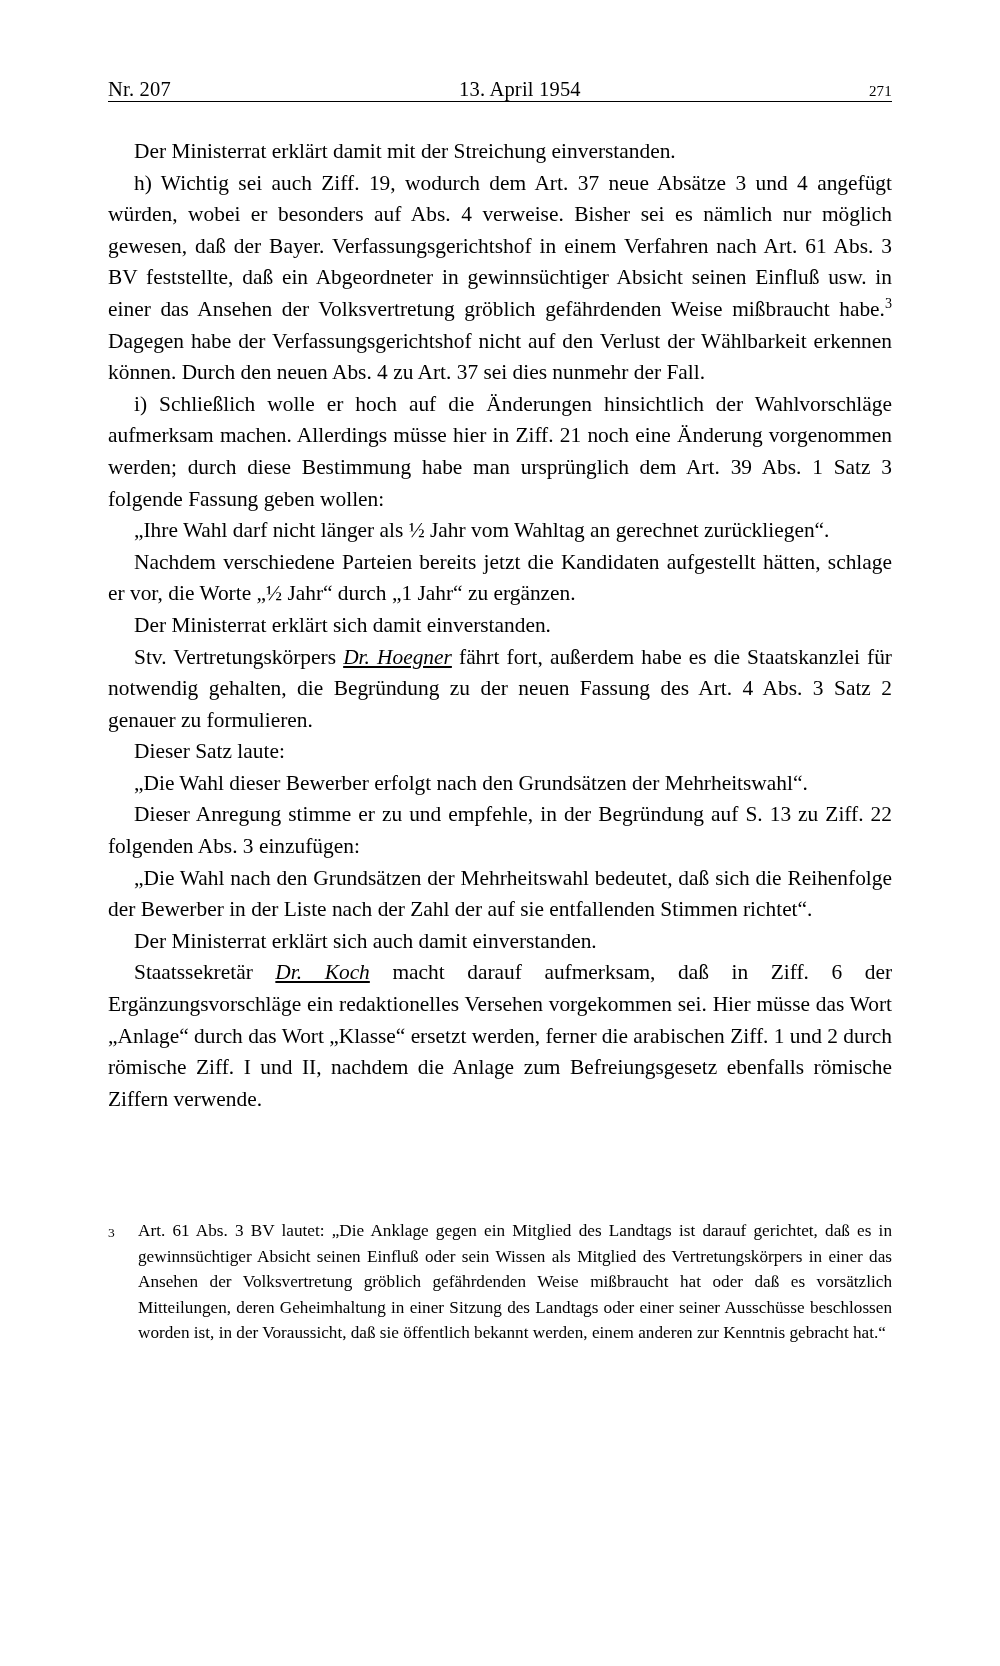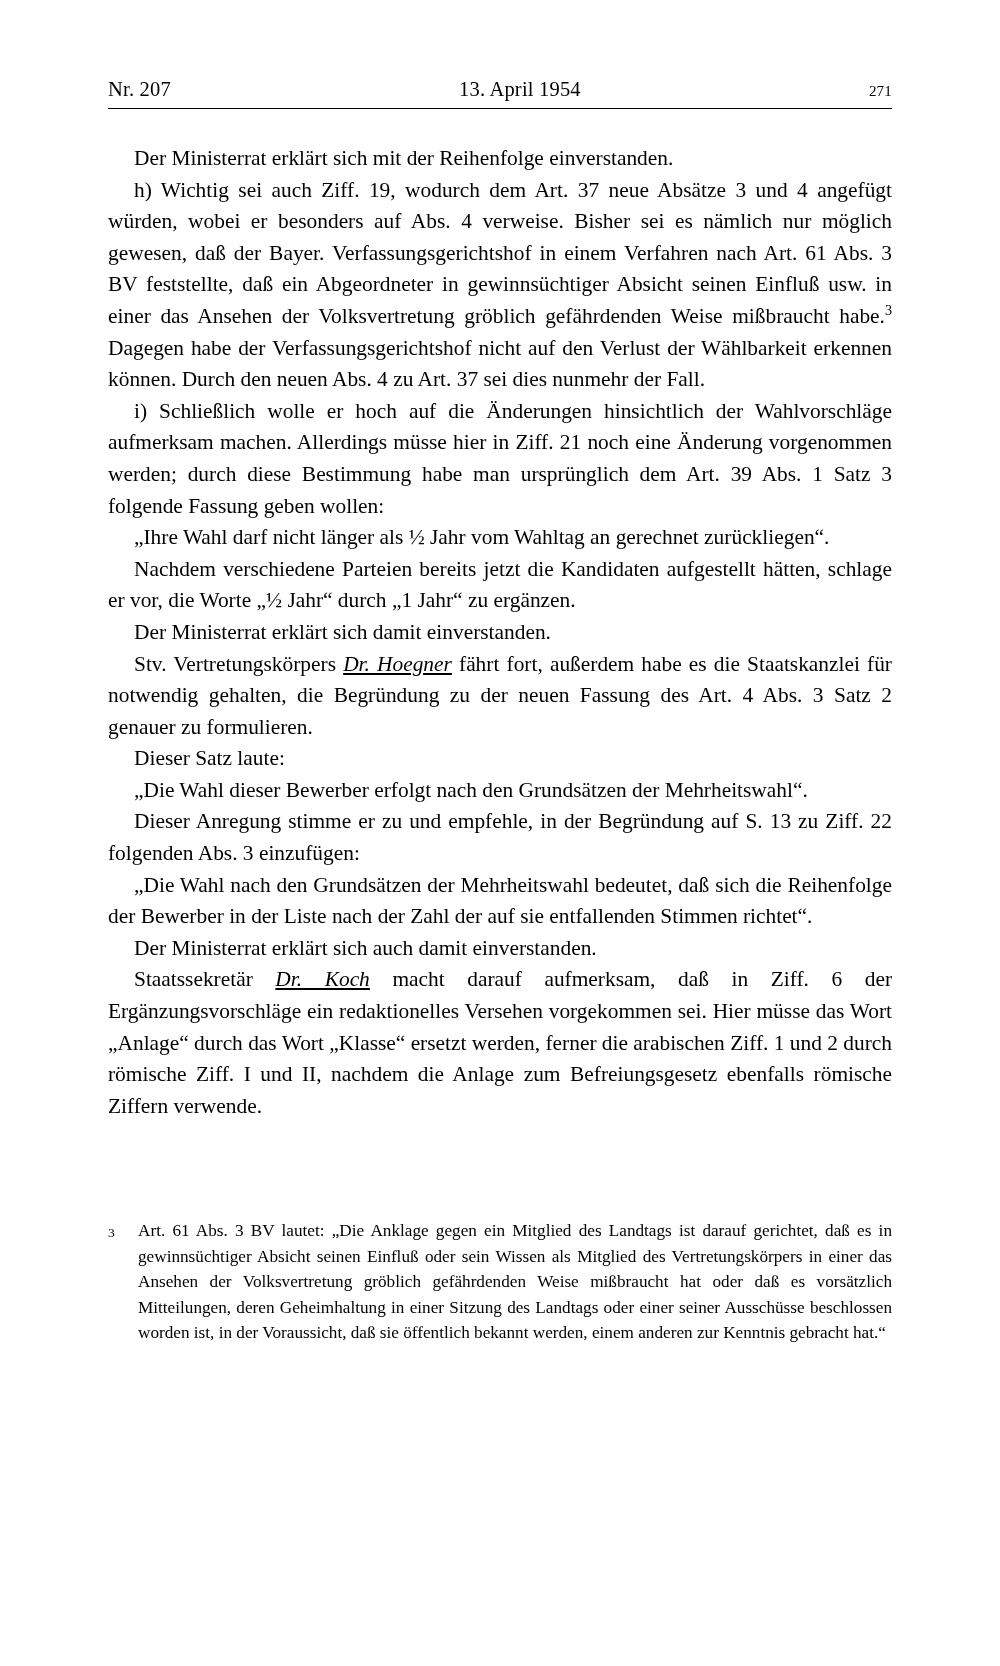--- a/index.html
+++ b/index.html
@@ -19,21 +19,20 @@
     height: 1666px;
     box-sizing: border-box;
     padding: 78px 108px 0 108px;
   }
   .running-head {
     display: flex;
     align-items: baseline;
     justify-content: space-between;
     font-size: 20.5px;
     letter-spacing: 0.2px;
-    padding-bottom: 7px;
     border-bottom: 1.4px solid #000;
     margin-bottom: 34px;
   }
   .running-head .rh-left {
     flex: 0 0 auto;
     white-space: nowrap;
   }
   .running-head .rh-center {
     flex: 1 1 auto;
     text-align: center;
@@ -92,21 +91,21 @@
 <div class="page">
 
   <div class="running-head">
     <span class="rh-left">Nr. 207</span>
     <span class="rh-center">13. April 1954</span>
     <span class="rh-right">271</span>
   </div>
 
   <div class="body-text">
 
-    <p>Der Ministerrat erklärt sich mit der Reihenfolge einverstanden.</p>
+    <p>Der Ministerrat erklärt damit mit der Streichung einverstanden.</p>
 
     <p><span>h) Wichtig sei auch Ziff. 19, wodurch dem Art. 37 neue Absätze 3 und 4 angefügt würden, wobei er besonders auf Abs. 4 verweise. Bisher sei es nämlich nur möglich gewesen, daß der Bayer. Verfassungsgerichtshof in einem Verfahren nach Art. 61 Abs. 3 BV feststellte, daß ein Abgeordneter in gewinnsüchtiger Absicht seinen Einfluß usw. in einer das Ansehen der Volksvertretung gröblich gefährdenden Weise mißbraucht habe.</span><sup>3</sup><span> Dagegen habe der Verfassungsgerichtshof nicht auf den Verlust der Wählbarkeit erkennen können. Durch den neuen Abs. 4 zu Art. 37 sei dies nunmehr der Fall.</span></p>
 
     <p>i) Schließlich wolle er hoch auf die Änderungen hinsichtlich der Wahlvorschläge aufmerksam machen. Allerdings müsse hier in Ziff. 21 noch eine Änderung vorgenommen werden; durch diese Bestimmung habe man ursprünglich dem Art. 39 Abs. 1 Satz 3 folgende Fassung geben wollen:</p>
 
     <p class="quote">„Ihre Wahl darf nicht länger als ½ Jahr vom Wahltag an gerechnet zurückliegen“.</p>
 
     <p>Nachdem verschiedene Parteien bereits jetzt die Kandidaten aufgestellt hätten, schlage er vor, die Worte „½ Jahr“ durch „1 Jahr“ zu ergänzen.</p>
 
     <p>Der Ministerrat erklärt sich damit einverstanden.</p>

